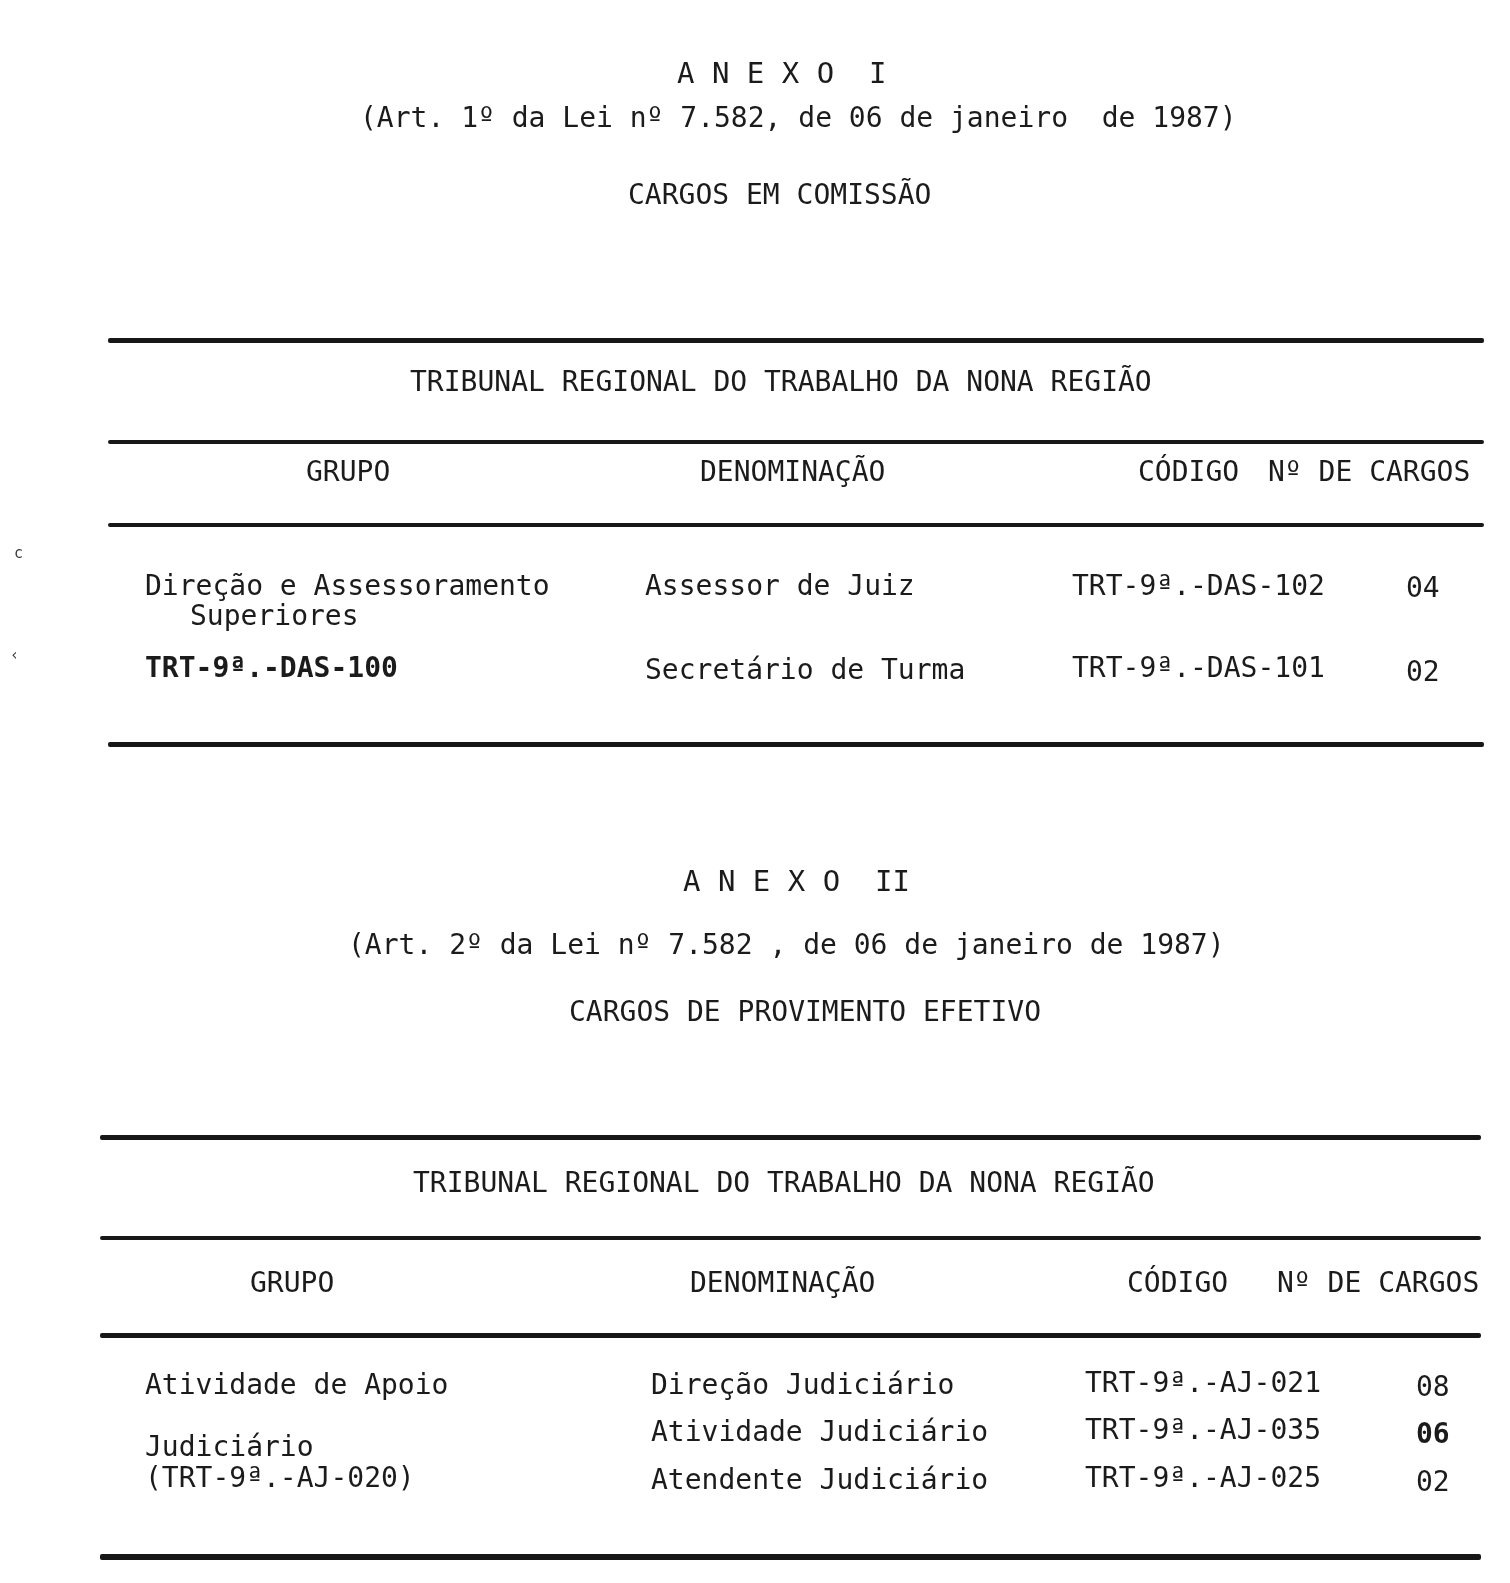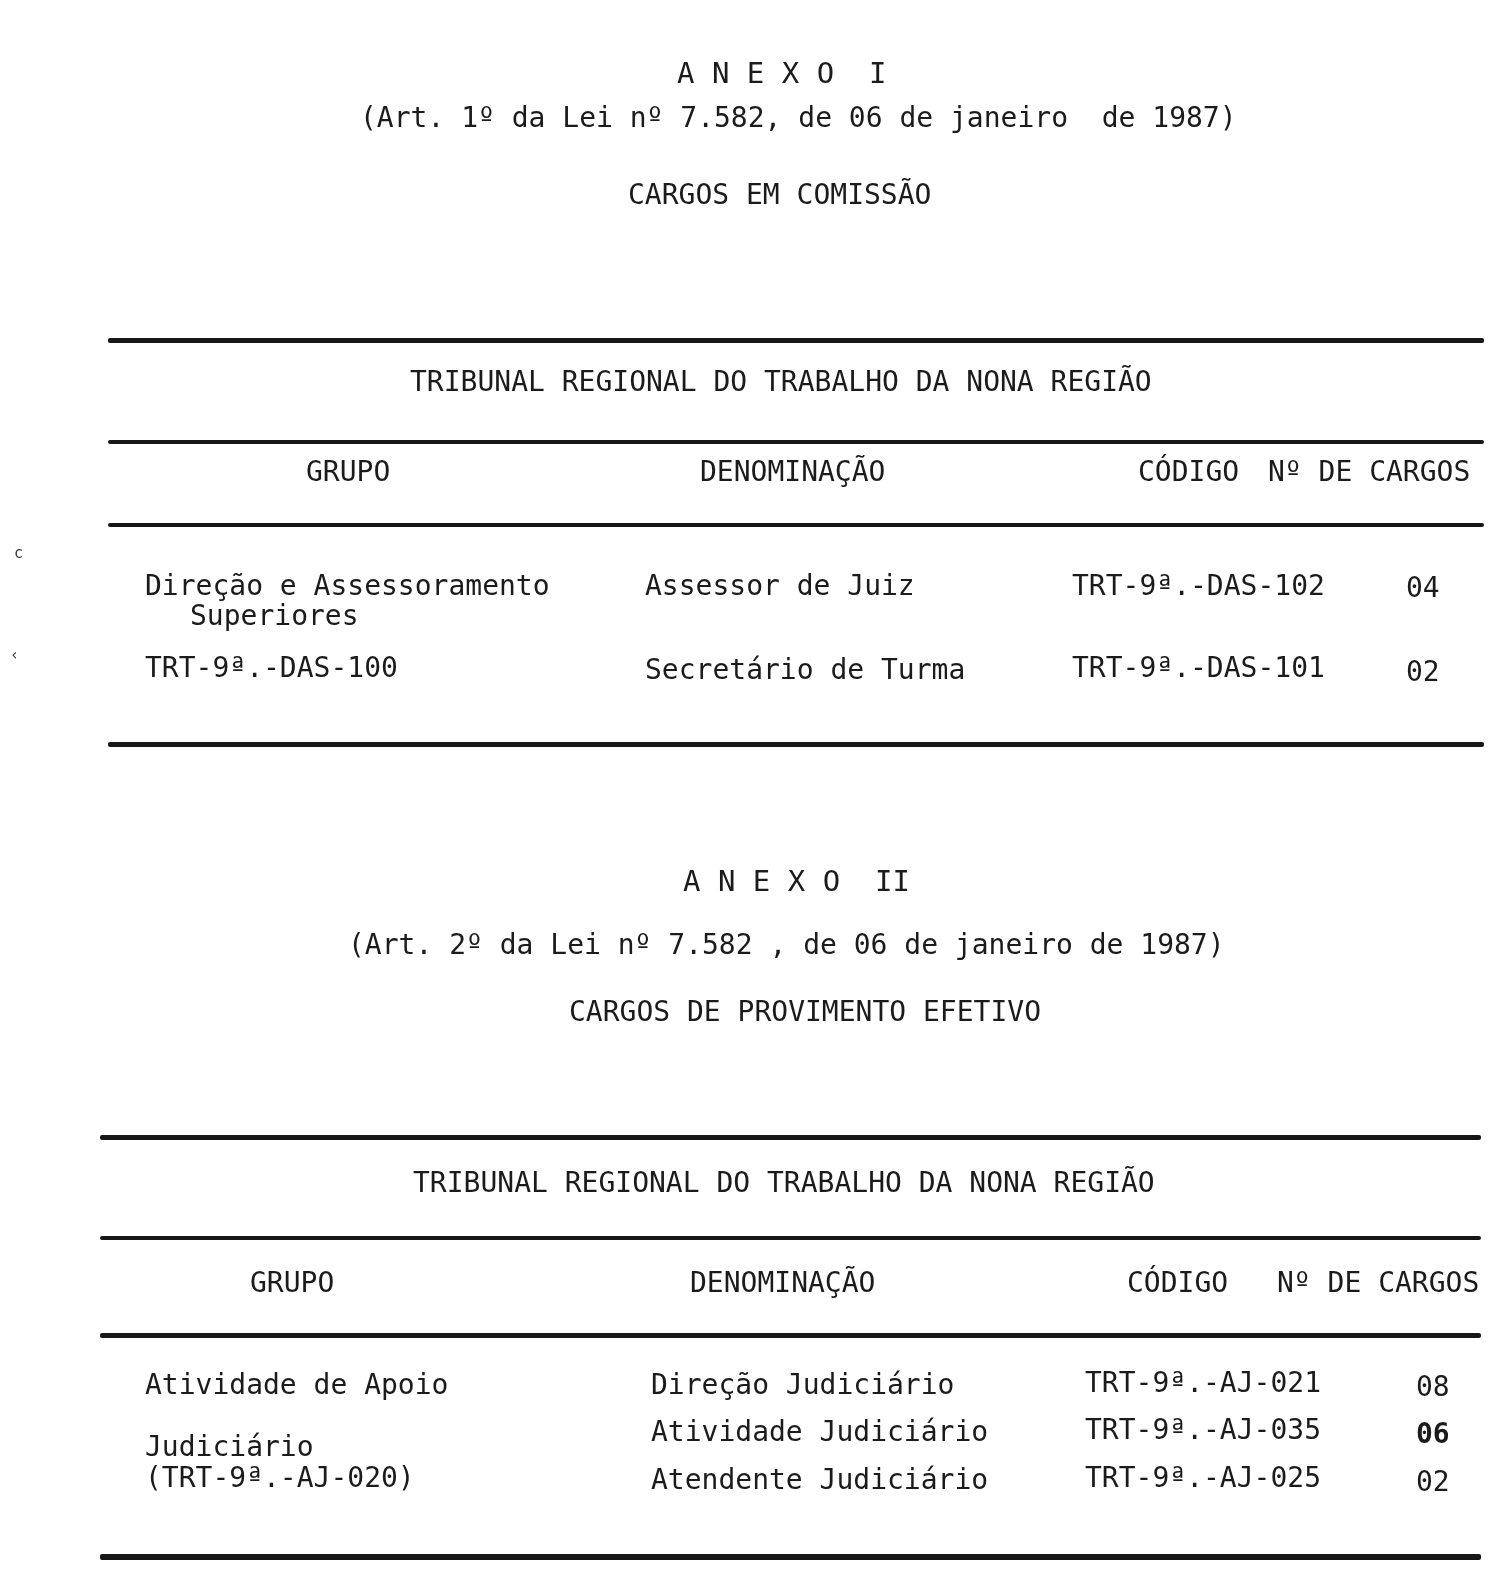--- a/index.html
+++ b/index.html
@@ -60,21 +60,21 @@
 
     <div class="txt" style="left:306px; top:457px;">GRUPO</div>
     <div class="txt" style="left:700px; top:457px;">DENOMINAÇÃO</div>
     <div class="txt" style="left:1138px; top:457px;">CÓDIGO</div>
     <div class="txt" style="left:1268px; top:457px;">Nº DE CARGOS</div>
 
     <div class="rule" style="left:108px; top:523px; width:1376px; height:4px;"></div>
 
     <div class="txt" style="left:145px; top:571px;">Direção e Assessoramento</div>
     <div class="txt" style="left:145px; top:601px;margin-left:45px;">Superiores</div>
-    <div class="txt" style="left:145px; top:653px;">TRT-9ª.-DAS-100</div>
+    <div class="txt" style="left:145px; top:653px;font-weight:bold;">TRT-9ª.-DAS-100</div>
 
     <div class="txt" style="left:645px; top:571px;">Assessor de Juiz</div>
     <div class="txt" style="left:1072px; top:571px;">TRT-9ª.-DAS-102</div>
     <div class="txt" style="left:1406px; top:573px;">04</div>
 
     <div class="txt" style="left:645px; top:655px;">Secretário de Turma</div>
     <div class="txt" style="left:1072px; top:653px;">TRT-9ª.-DAS-101</div>
     <div class="txt" style="left:1406px; top:657px;">02</div>
 
     <div class="rule" style="left:108px; top:742px; width:1376px; height:5px;"></div>

